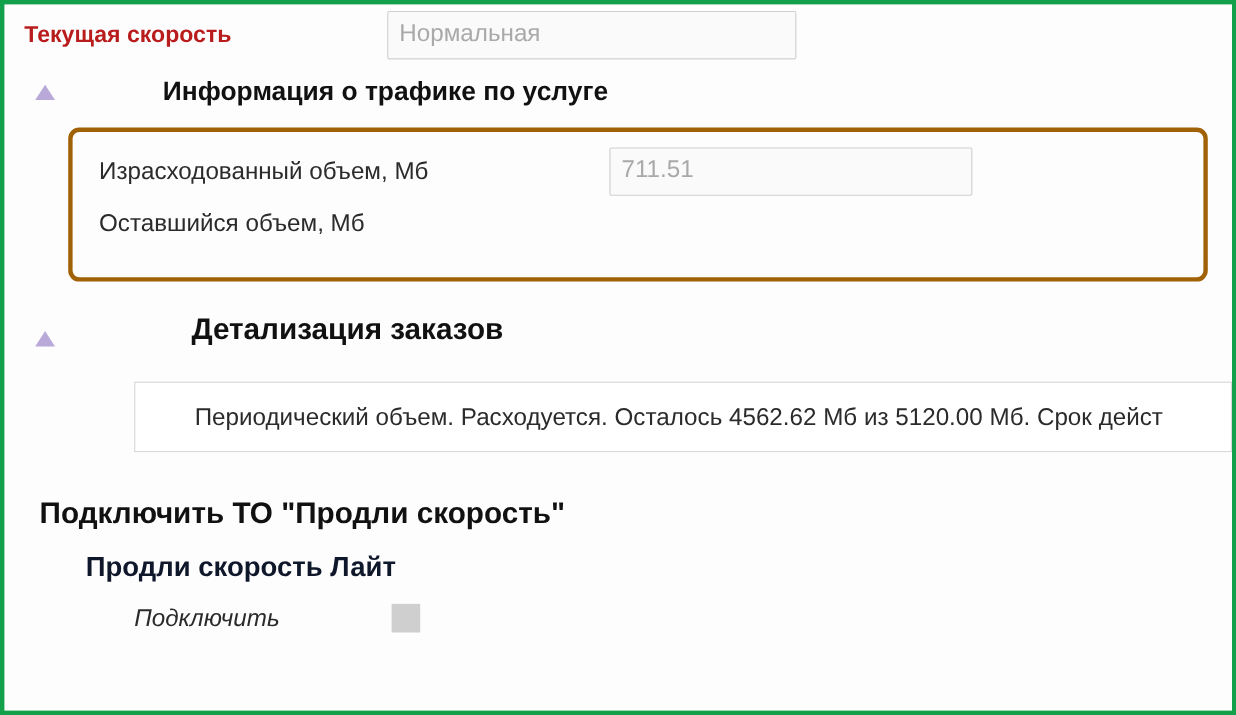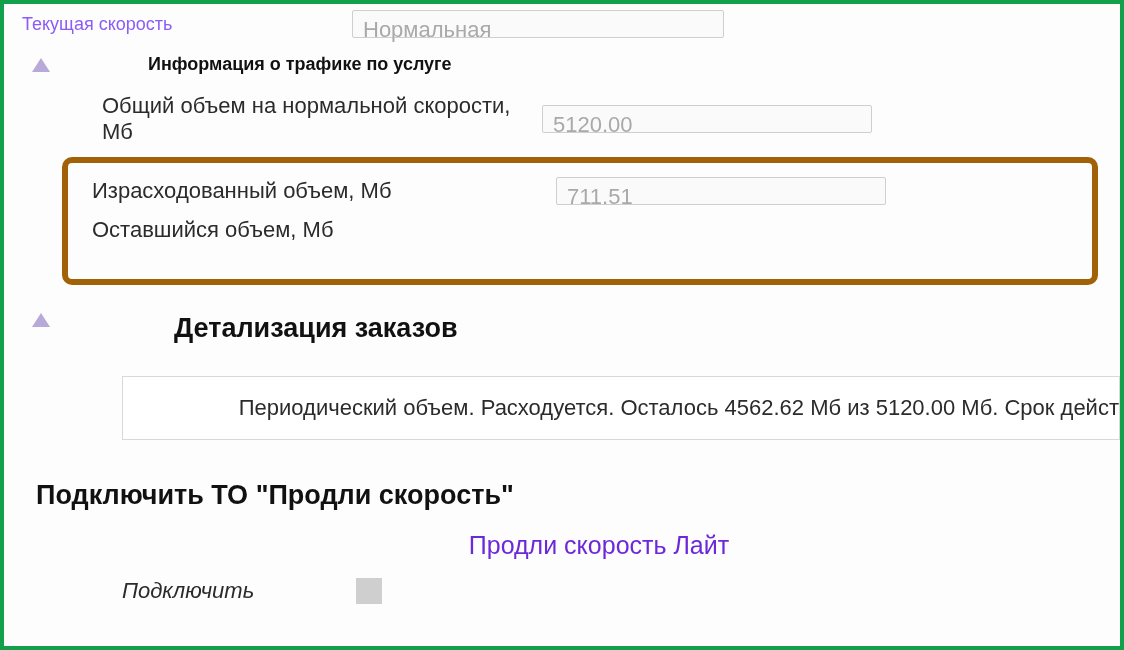--- a/index.html
+++ b/index.html
@@ -13,107 +13,101 @@
     overflow: hidden;
     position: relative;
   }
   .row { display: flex; align-items: center; margin-bottom: 12px; }
   .label { color: #2b2b2b; font-size: 22px; }
   .field {
     border: 1px solid #cfcfcf;
     background: #fafafa;
     color: #a9a9a9;
     font-size: 22px;
-    height: 28px;
+    height: 44px;
     line-height: 38px;
     padding: 0 10px;
     border-radius: 2px;
   }
   .tri {
     display: inline-block;
     width: 0; height: 0;
     border-left: 9px solid transparent;
     border-right: 9px solid transparent;
     border-bottom: 14px solid #b8a9d9;
     margin-right: 16px;
     vertical-align: middle;
   }
   .section-title {
-    font-size: 18px;
+    font-size: 24px;
     font-weight: 700;
     color: #111;
   }
   .section-head { display: flex; align-items: center; margin: 16px 0 18px 10px; }
   .red-box {
-    border: 6px solid #a16207;
+    border: 4px solid #a16207;
     border-radius: 10px;
     padding: 14px 24px 20px 24px;
     margin: 8px 22px 8px 40px;
   }
   .row-total { margin-left: 80px; }
   .row-total .label { width: 440px; }
   .row-total .field { width: 330px; }
   .red-box .row .label { width: 464px; }
   .red-box .row .field { width: 330px; }
-  .detail-head { margin: 28px 0 10px 10px; display: flex; align-items: flex-start; }
+  .detail-head { margin: 28px 0 10px 10px; display: flex; align-items: flex-end; }
   .detail-head .section-title { margin-left: 108px; font-size: 27px; }
   .detail-bar {
     margin: 32px 0 0 100px;
     border: 1px solid #d8d8d8;
     background: #fff;
     height: 64px;
     line-height: 62px;
     padding-left: 54px;
     font-size: 22px;
     color: #2b2b2b;
     white-space: nowrap;
     overflow: hidden;
-    text-align: right;
   }
   .connect-head {
     font-size: 27px; font-weight: 700; color: #111;
     margin: 40px 0 0 14px;
   }
   .sub-head {
-    font-size: 25px; font-weight: 400; color: #6d28d9;
+    font-size: 25px; font-weight: 700; color: #0f172a;
     margin: 20px 0 0 56px;
-    text-align: center;
   }
   .sub-indent { padding-left: 100px; margin-top: 18px; font-style: italic; }
   .sub-indent .row .label { width: 234px; font-size: 22px; }
   .checkbox {
     width: 26px; height: 26px;
     background: #cfcfcf;
     display: inline-block;
   }
 
   
-  .row-speed .label { width: 330px; font-size: 18px; color: #8b5cf6; }
+  .row-speed .label { width: 330px; font-size: 21px; color: #b91c1c; font-weight: bold; }
   .row-speed .field { width: 372px; }
 </style>
 </head>
 <body>
 
 <div class="outer">
 
   <div class="row row-speed">
     <span class="label">Текущая скорость</span>
     <span class="field">Нормальная</span>
   </div>
 
   <div class="section-head">
     <span class="tri"></span>
     <span style="width:82px"></span>
     <span class="section-title">Информация о трафике по услуге</span>
   </div>
 
-  <div class="row row-total">
-    <span class="label">Общий объем на нормальной скорости, Мб</span>
-    <span class="field">5120.00</span>
-  </div>
 
   <div class="red-box">
     <div class="row">
       <span class="label">Израсходованный объем, Мб</span>
       <span class="field">711.51</span>
     </div>
     <div class="row" style="margin-bottom:16px">
       <span class="label">Оставшийся объем, Мб</span>
     </div>
   </div>

